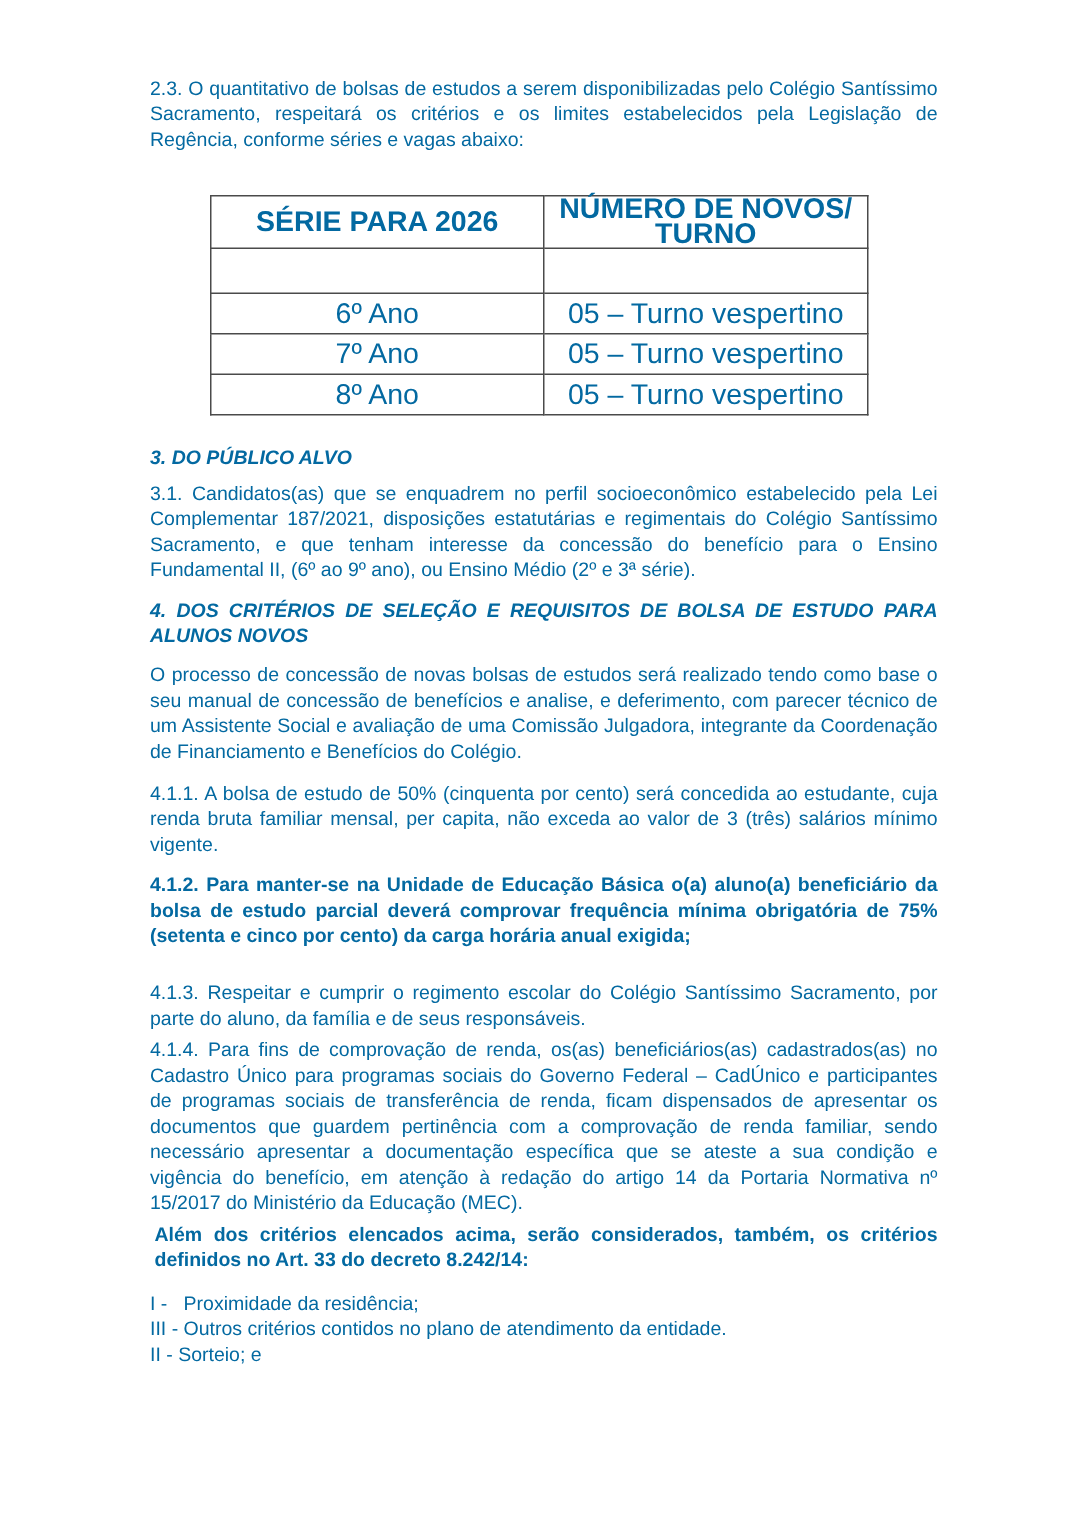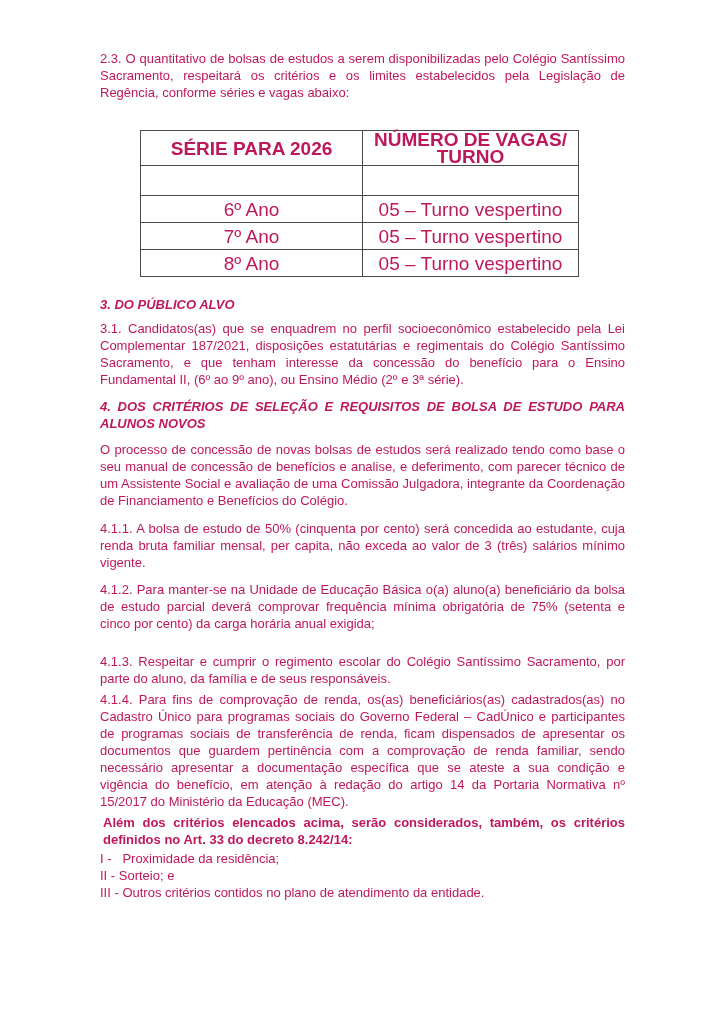--- a/index.html
+++ b/index.html
@@ -10,21 +10,21 @@
   .page {
     position: relative;
     width: 724px;
     height: 1024px;
     background: #ffffff;
     box-sizing: border-box;
     padding: 50px 99px 0 100px;
     font-family: "Liberation Sans", sans-serif;
     font-size: 13px;
     line-height: 17px;
-    color: #be185d;
+    color: #0369a1;
     overflow: hidden;
   }
   p {
     margin: 0;
     text-align: justify;
   }
   .heading {
     font-weight: bold;
     font-style: italic;
   }
@@ -47,46 +47,46 @@
   table.vagas col.c2 { width: 216px; }
   table.vagas tr.row-empty td { height: 29px; }
   table.vagas tr.row-data td { height: 26px; }
 
   .mt-h3    { margin-top: 19px; }
   .mt-p31   { margin-top: 7px; }
   .mt-h4    { margin-top: 10px; }
   .mt-pin   { margin-top: 9px; }
   .mt-h41   { margin-top: 9px; }
   .mt-p411  { margin-top: 11px; }
-  .mt-p412  { margin-top: 10px; }
+  .mt-p412  { margin-top: 10px; font-weight: bold; }
   .mt-p413  { margin-top: 21px; }
   .mt-p414  { margin-top: 4px; }
   .mt-alem  { margin-top: 4px; padding-left: 3px; font-weight: bold; }
-  .mt-list  { margin-top: 2px; }
+  .mt-list  { margin-top: 12px; }
   .list-line {
     text-align: left;
     white-space: pre-wrap;
   }
 </style>
 </head>
 <body>
 
 <div class="page">
 
   <p>2.3. O quantitativo de bolsas de estudos a serem disponibilizadas pelo Colégio Santíssimo Sacramento, respeitará os critérios e os limites estabelecidos pela Legislação de Regência, conforme séries e vagas abaixo:</p>
 
   <table class="vagas">
     <colgroup>
         <col class="c1">
         <col class="c2">
       </colgroup>
     <tbody>
       <tr>
         <th>SÉRIE PARA 2026</th>
-        <th>NÚMERO DE VAGAS/ TURNO</th>
+        <th>NÚMERO DE NOVOS/ TURNO</th>
       </tr>
       <tr class="row-empty">
         <td></td>
         <td></td>
       </tr>
       <tr class="row-data">
         <td>6º Ano</td>
         <td>05 – Turno vespertino</td>
       </tr>
       <tr class="row-data">
@@ -114,17 +114,17 @@
   <p class="mt-p412">4.1.2. Para manter-se na Unidade de Educação Básica o(a) aluno(a) beneficiário da bolsa de estudo parcial deverá comprovar frequência mínima obrigatória de 75% (setenta e cinco por cento) da carga horária anual exigida;</p>
 
   <p class="mt-p413">4.1.3. Respeitar e cumprir o regimento escolar do Colégio Santíssimo Sacramento, por parte do aluno, da família e de seus responsáveis.</p>
 
   <p class="mt-p414">4.1.4. Para fins de comprovação de renda, os(as) beneficiários(as) cadastrados(as) no Cadastro Único para programas sociais do Governo Federal – CadÚnico e participantes de programas sociais de transferência de renda, ficam dispensados de apresentar os documentos que guardem pertinência com a comprovação de renda familiar, sendo necessário apresentar a documentação específica que se ateste a sua condição e vigência do benefício, em atenção à redação do artigo 14 da Portaria Normativa nº 15/2017 do Ministério da Educação (MEC).</p>
 
   <p class="mt-alem">Além dos critérios elencados acima, serão considerados, também, os critérios definidos no Art. 33 do decreto 8.242/14:</p>
 
   <div class="mt-list">
     <p class="list-line">I -   Proximidade da residência;</p>
+    <p class="list-line">III - Outros critérios contidos no plano de atendimento da entidade.</p>
     <p class="list-line">II - Sorteio; e</p>
-    <p class="list-line">III - Outros critérios contidos no plano de atendimento da entidade.</p>
   </div>
 
 </div>
 
 </body></html>

